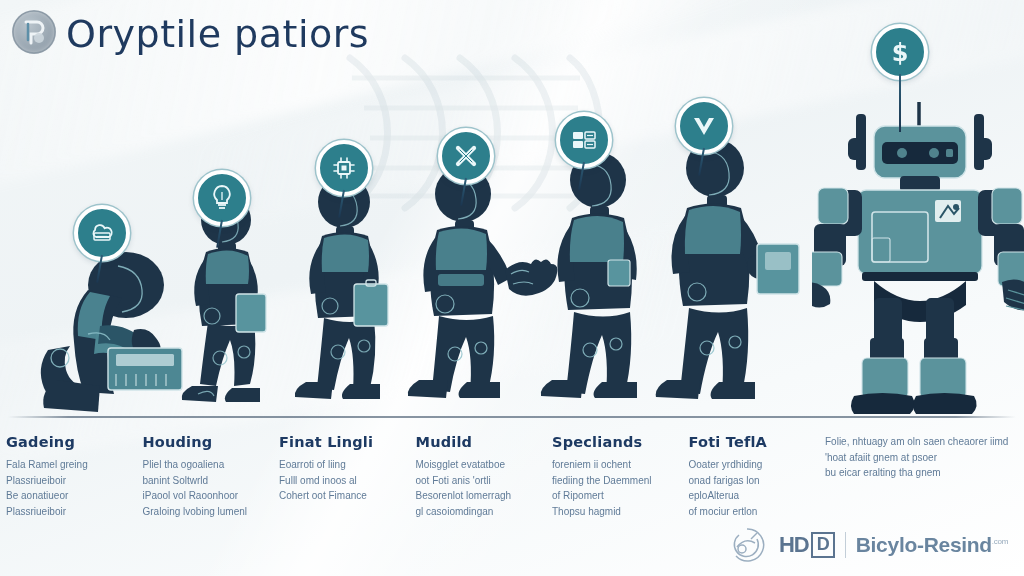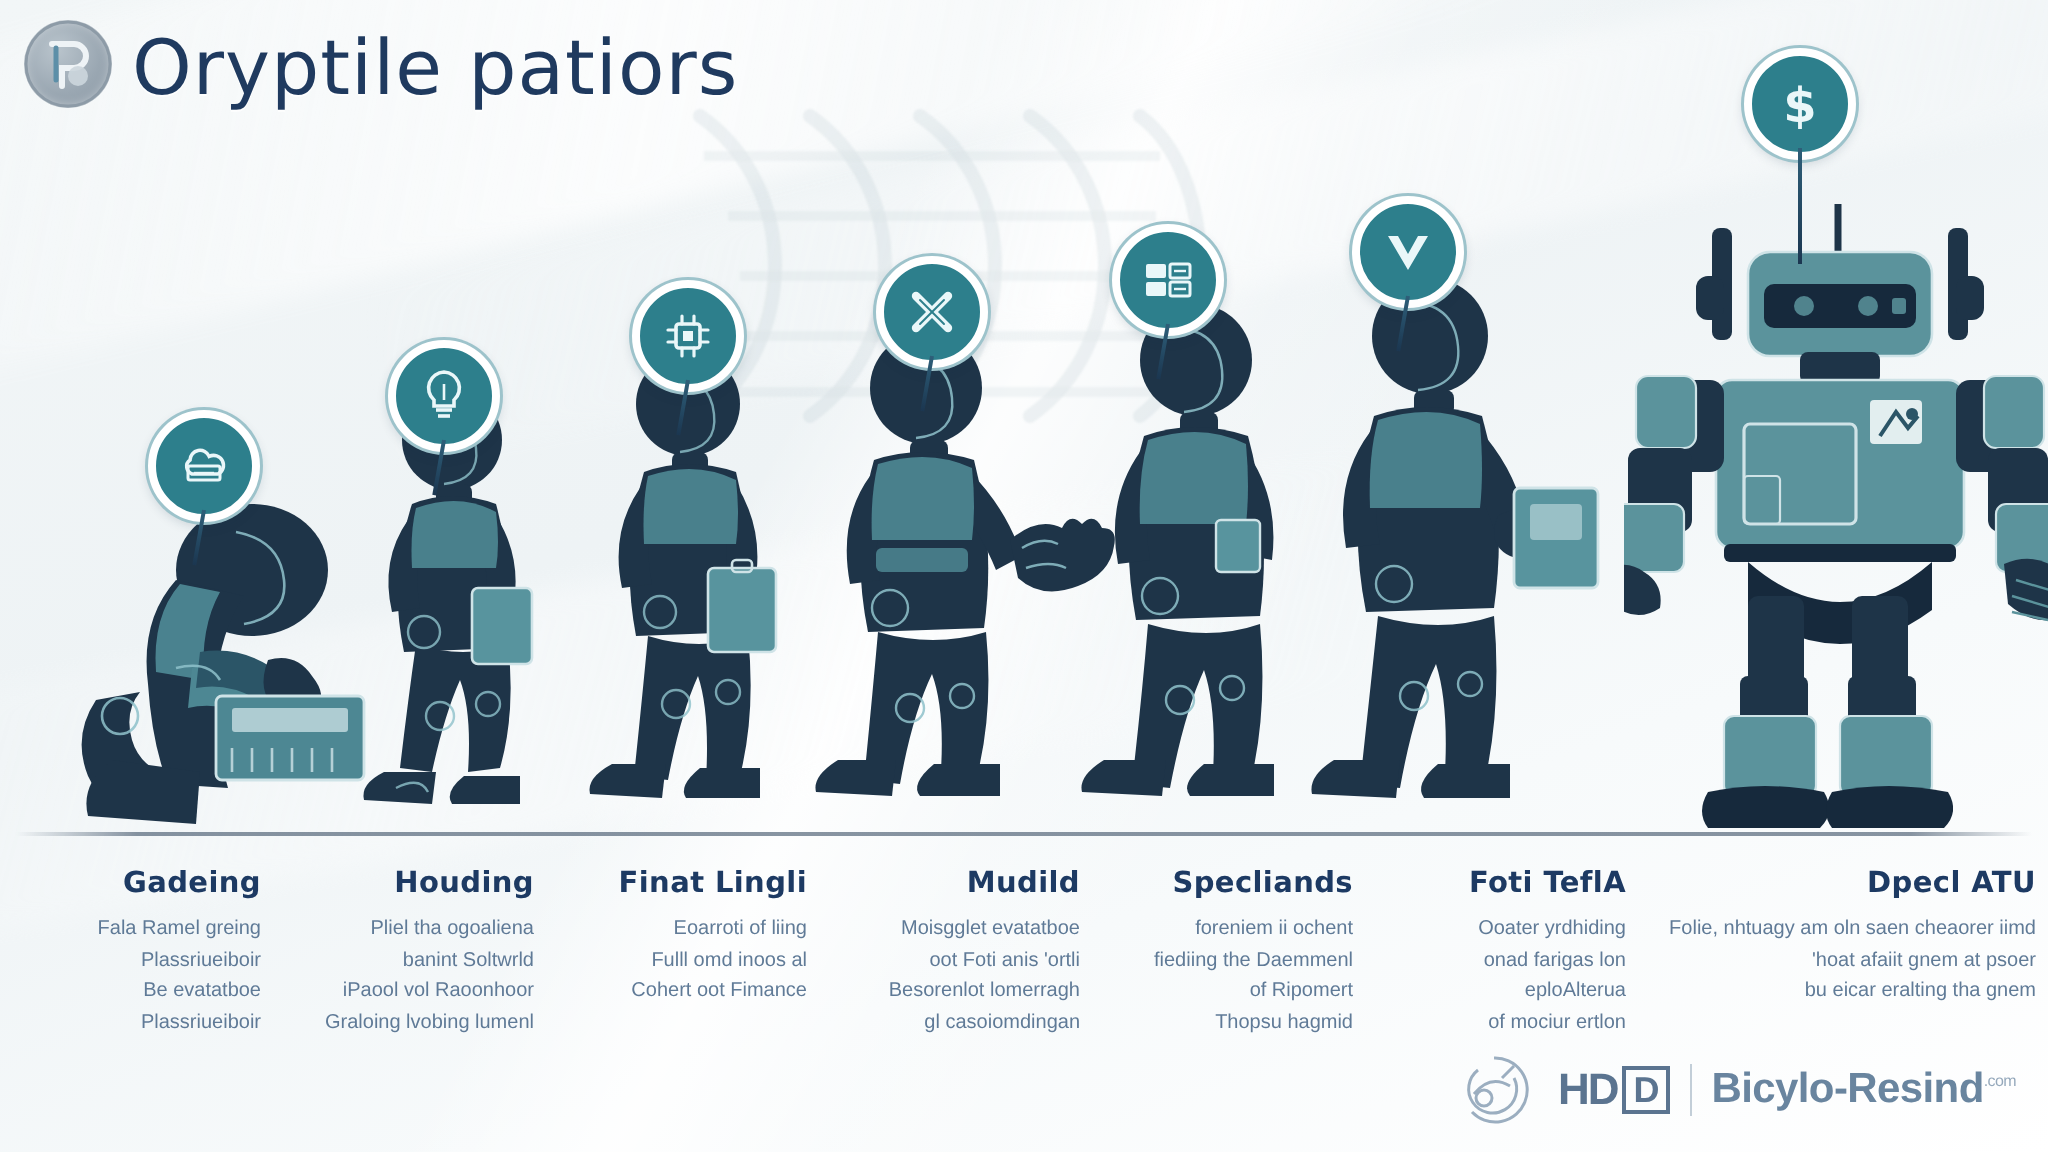--- a/index.html
+++ b/index.html
@@ -84,21 +84,21 @@
   .bubble.b7 .tail { height: 58px; bottom: -56px; transform: translateX(-50%) rotate(0deg); }
   .bubble svg { display: block; }
 
   
   .captions {
     position: absolute; left: 0; top: 420px;
     width: 1024px; height: 112px;
     display: flex;
   }
   .cap {
-    flex: 1 1 0; padding: 14px 6px 0 6px; text-align: right;
+    flex: 1 1 0; padding: 14px 6px 0 6px; text-align: left;
   }
   .cap-title {
     font-family: "DejaVu Sans", sans-serif;
     font-size: 14.5px; font-weight: bold; color: #1d3a63;
     margin-bottom: 7px; letter-spacing: .2px;
   }
   .cap-body {
     font-family: Liberation Sans, sans-serif;
     font-size: 10px; line-height: 1.55; color: #53708f;
     opacity: .92;
@@ -108,21 +108,21 @@
   
   .footer {
     position: absolute; right: 16px; bottom: 8px;
     height: 46px; display: flex; align-items: center; gap: 10px;
     opacity: .85;
   }
   .foot-mark { width: 44px; height: 40px; }
   .foot-hd {
     font-family: "Liberation Sans", sans-serif;
     font-size: 22px; font-weight: bold; color: #3f5d7d;
-    letter-spacing: -1px; display: flex; align-items: center; gap: 2px;
+    letter-spacing: -1px; display: flex; gap: 2px;
   }
   .foot-hd .boxd {
     border: 2px solid #3f5d7d; padding: 0px 4px; font-size: 18px; line-height: 20px;
   }
   .foot-sep { width: 1px; height: 26px; background: #b9c6d2; }
   .foot-word {
     font-family: "Liberation Sans", sans-serif;
     font-size: 21px; font-weight: bold; color: #50708f;
     letter-spacing: -.3px;
     filter: blur(.35px);
@@ -469,21 +469,21 @@
     </svg>
   </div>
 
   <div class="captions">
 
     <div class="cap">
       <div class="cap-title">Gadeing</div>
       <div class="cap-body">
         <span>Fala Ramel greing</span>
         <span>Plassriueiboir</span>
-        <span>Be evatatboe</span>
+        <span>Be aonatiueor</span>
         <span>Plassriueiboir</span>
       </div>
     </div>
 
     <div class="cap">
       <div class="cap-title">Houding</div>
       <div class="cap-body">
         <span>Pliel tha ogoaliena</span>
         <span>banint Soltwrld</span>
         <span>iPaool vol Raoonhoor</span>
@@ -524,21 +524,20 @@
       <div class="cap-title">Foti TeflA</div>
       <div class="cap-body">
         <span>Ooater yrdhiding</span>
         <span>onad farigas lon</span>
         <span>eploAlterua</span>
         <span>of mociur ertlon</span>
       </div>
     </div>
 
     <div class="cap" style="flex:1.55 1 0;">
-      <div class="cap-title">Dpecl ATU</div>
       <div class="cap-body">
         <span>Folie, nhtuagy am oln saen cheaorer iimd</span>
         <span>'hoat afaiit gnem at psoer</span>
         <span>bu eicar eralting tha gnem</span>
       </div>
     </div>
   </div>
 
   <div class="footer">
     <svg class="foot-mark" viewBox="0 0 44 40">

